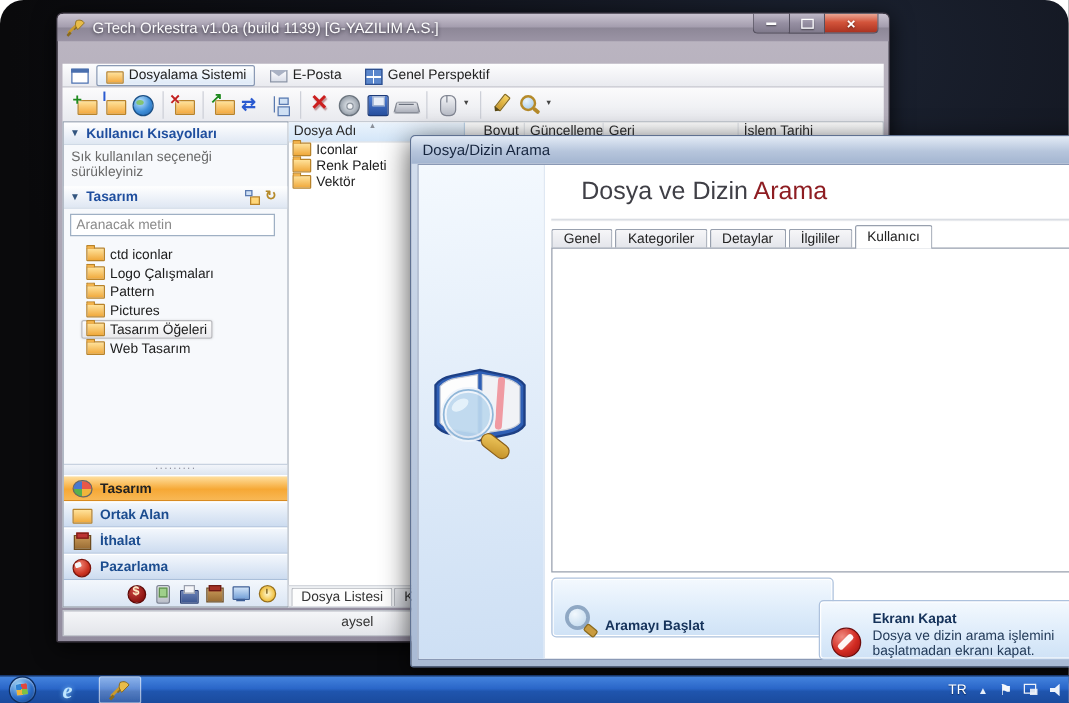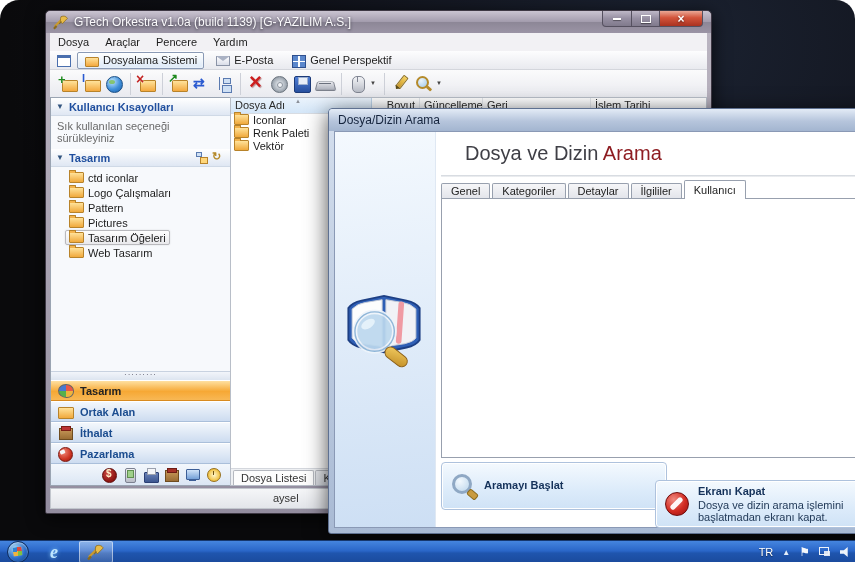--- a/index.html
+++ b/index.html
@@ -208,21 +208,21 @@
     background:linear-gradient(#fbfbfc,#dcdee4);text-align:center;line-height:13px;color:#222;}
   .aux-btn{position:absolute;width:16px;height:15px;border:1px solid #7a93b3;border-radius:2px;
     background:linear-gradient(#eaf2fb,#d8e6f6);}
   .aux-btn::after{content:"";position:absolute;left:3px;top:3px;width:7px;height:6px;background:#fff;border:1px solid #7a93b3;}
   .cb-col{position:absolute;display:flex;flex-direction:column;}
   .cb-row{display:flex;align-items:center;height:15px;gap:5px;white-space:nowrap;}
   .cb{width:11px;height:11px;border:1px solid #8a98a8;border-radius:1px;flex:none;
     background:linear-gradient(#ffffff,#e8ebef);}
   .cb-lab{color:#1a1a1a;}
   .cmd-btn{position:absolute;height:46px;width:208px;border:1px solid #aec2dd;border-radius:4px;
-    background:linear-gradient(#f4f9fe,#dcebfa 60%,#cfe2f6);display:flex;align-items:center;gap:8px;padding:0 8px;
+    background:linear-gradient(#f4f9fe,#dcebfa 60%,#cfe2f6);display:flex;align-items:flex-end;gap:8px;padding:0 8px;
     box-shadow:inset 0 0 0 1px #fff;}
   .cmd-txt .t{font-weight:bold;color:#15325a;margin-bottom:2px;}
   .cmd-txt .d{color:#223a58;line-height:12px;}
   .cmd-ic{width:26px;height:26px;position:relative;flex:none;}
   .cmd-search-icon::before{content:"";position:absolute;left:2px;top:1px;width:14px;height:14px;border:3px solid #8fa8c4;
     border-radius:50%;background:radial-gradient(circle at 35% 30%,#f2f8fd,#bcd6ec);}
   .cmd-search-icon::after{content:"";position:absolute;left:17px;top:18px;width:9px;height:5px;background:#c99b3f;
     border:1px solid #8a6a1c;border-radius:2px;transform:rotate(40deg);}
   .cmd-stop-icon::before{content:"";position:absolute;left:1px;top:1px;width:22px;height:22px;border-radius:50%;
     background:radial-gradient(circle at 35% 30%,#f08a80,#d22b22 55%,#951010);border:1px solid #6e0c0c;}
@@ -276,26 +276,20 @@
           </span>
         <span class="wc-btn wc-max">
             <span class="g-max"></span>
           </span>
         <span class="wc-btn wc-close">
             <span class="g-close">×</span>
           </span>
       </div>
     </div>
 
-    <div class="menubar">
-        <span class="menu-item">Dosya</span>
-        <span class="menu-item">Araçlar</span>
-        <span class="menu-item">Pencere</span>
-        <span class="menu-item">Yardım</span>
-      </div>
 
     <div class="perspectivebar">
       <span class="psp-ic window-layout-icon" style="margin:0 2px;"></span>
       <span style="display:flex;gap:4px;">
           <span class="psp-tab active">
           <span class="psp-ic folder-open-icon"></span>
           <span>Dosyalama Sistemi</span>
         </span>
           <span class="psp-tab">
           <span class="psp-ic mail-icon"></span>
@@ -346,20 +340,21 @@
       </div>
       <div class="sb-hint">Sık kullanılan seçeneği sürükleyiniz</div>
       <div class="sb-header">
         <span class="tri">▼</span>
         <span>Tasarım</span>
         <span class="sb-hdr-icons">
           <span class="mini-ic mini-tree-icon"></span>
           <span class="mini-ic mini-sync-icon"></span>
         </span>
       </div>
+      <input class="sb-search" placeholder="Aranacak metin" style="">
       <div class="tree">
           <div class="tree-item">
           <span class="folder-ic"></span>
           <span>ctd iconlar</span>
         </div>
           <div class="tree-item">
           <span class="folder-ic"></span>
           <span>Logo Çalışmaları</span>
         </div>
           <div class="tree-item">

